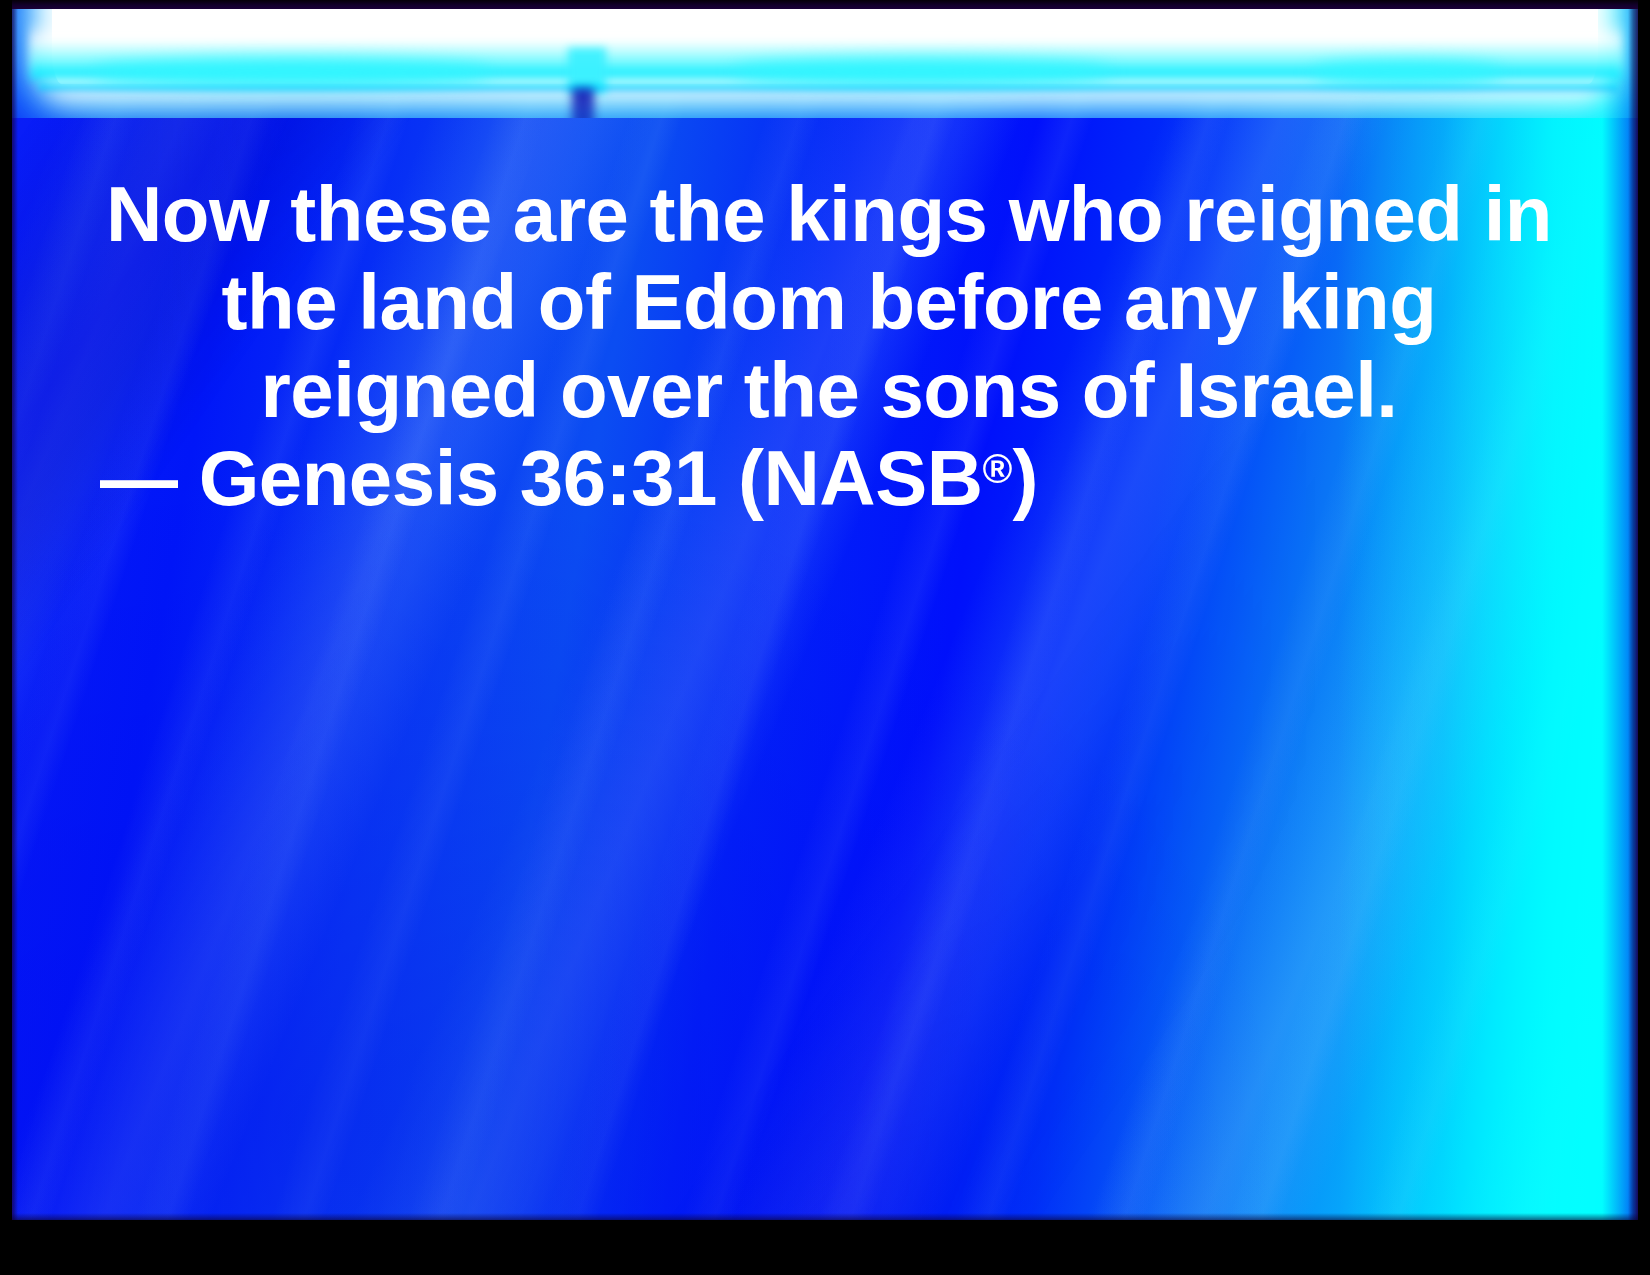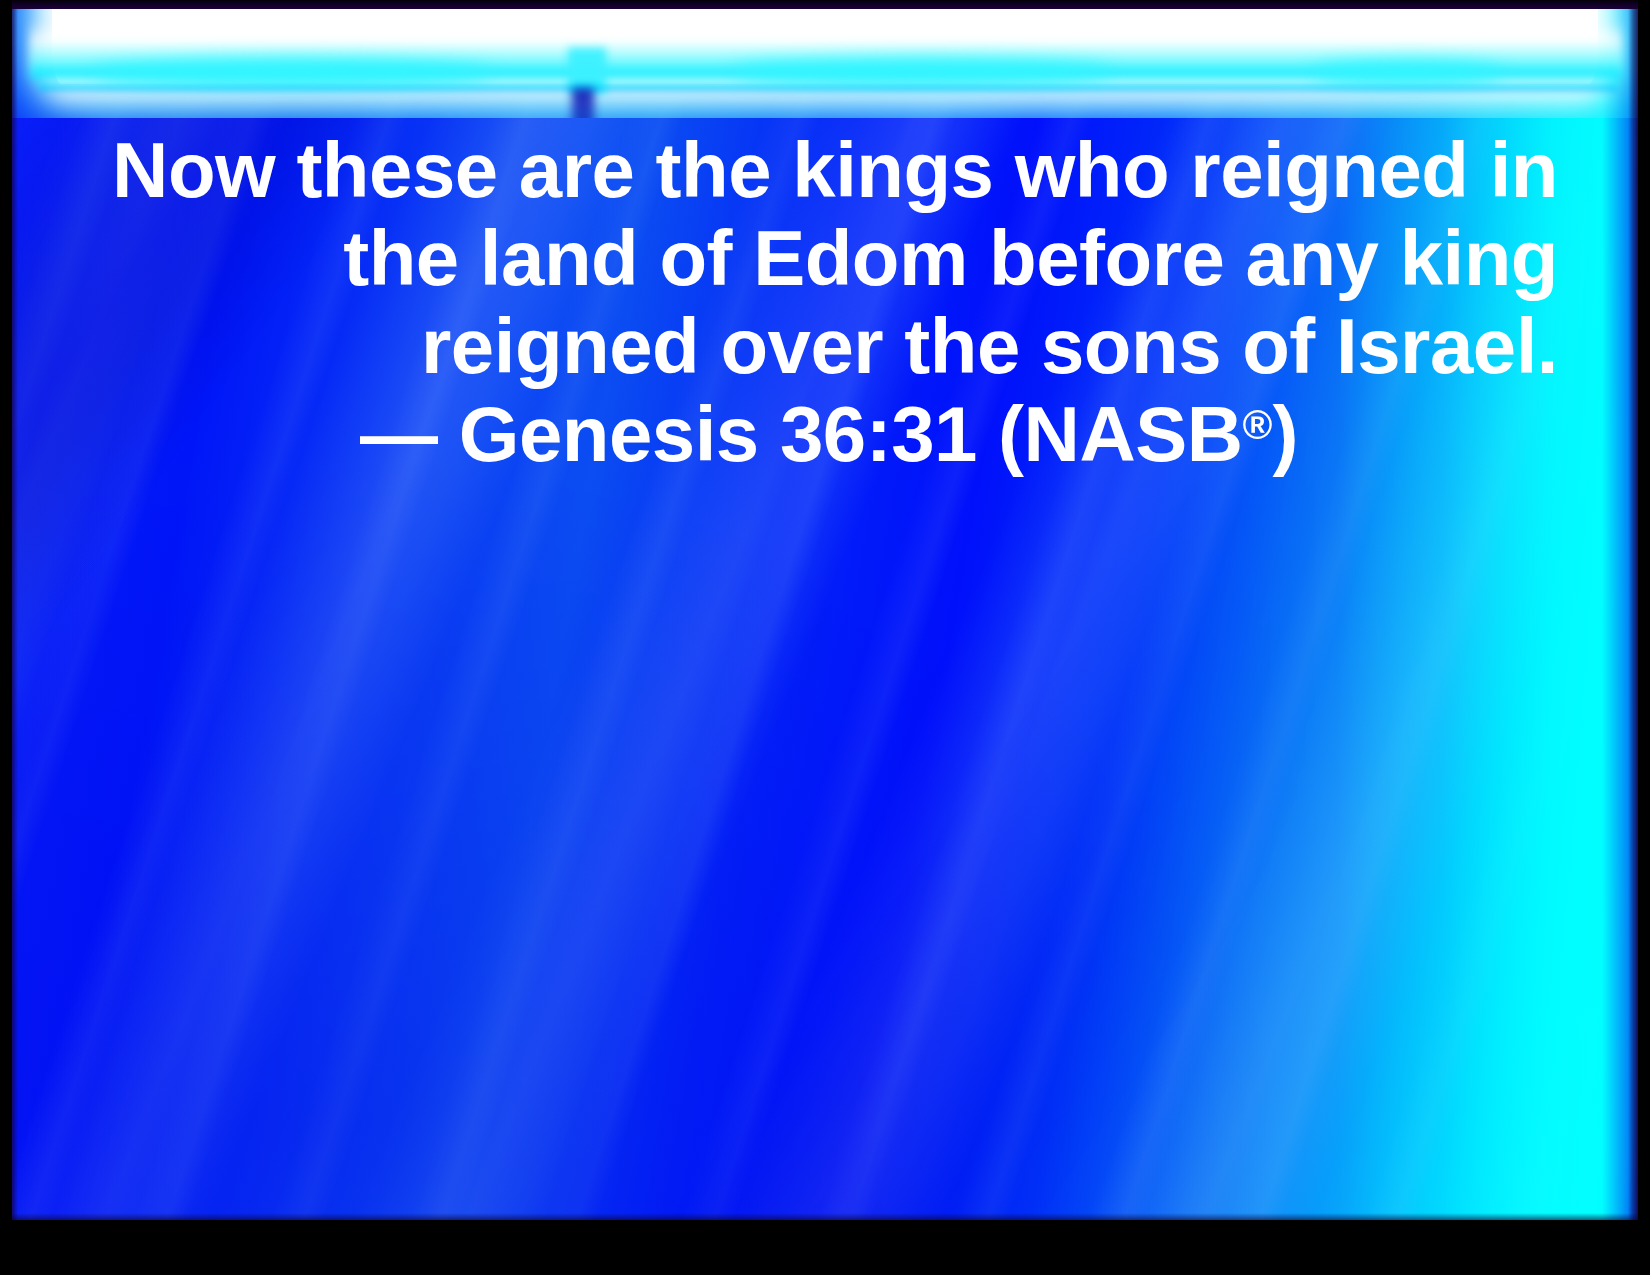--- a/index.html
+++ b/index.html
@@ -225,25 +225,26 @@
     font-family: "Liberation Sans", "DejaVu Sans", sans-serif;
     font-weight: bold;
     font-size: 78px;
     line-height: 88px;
     color: #ffffff;
     letter-spacing: -0.5px;
     -webkit-font-smoothing: none;
   }
   #verse-text {
     display: block;
-    text-align: right;
+    text-align: center;
+    margin-top: 44px;
   }
   #verse-ref {
     display: block;
-    text-align: center;
+    text-align: left;
     white-space: nowrap;
   }
   .reg {
     font-size: 0.52em;
     vertical-align: 0.55em;
     line-height: 0;
     letter-spacing: 0;
   }
 
   

